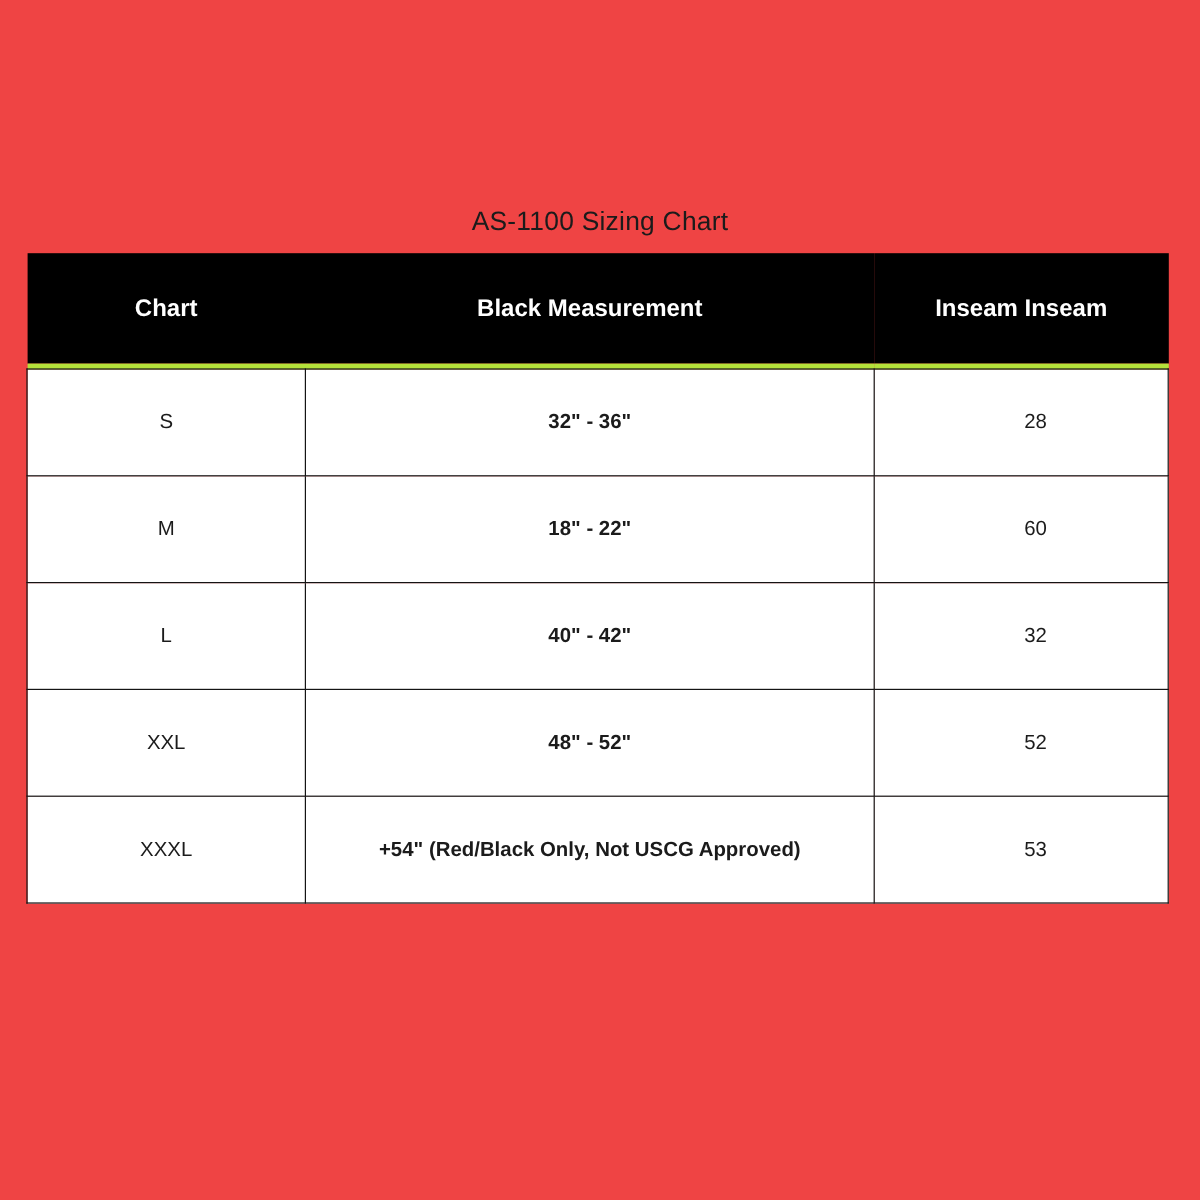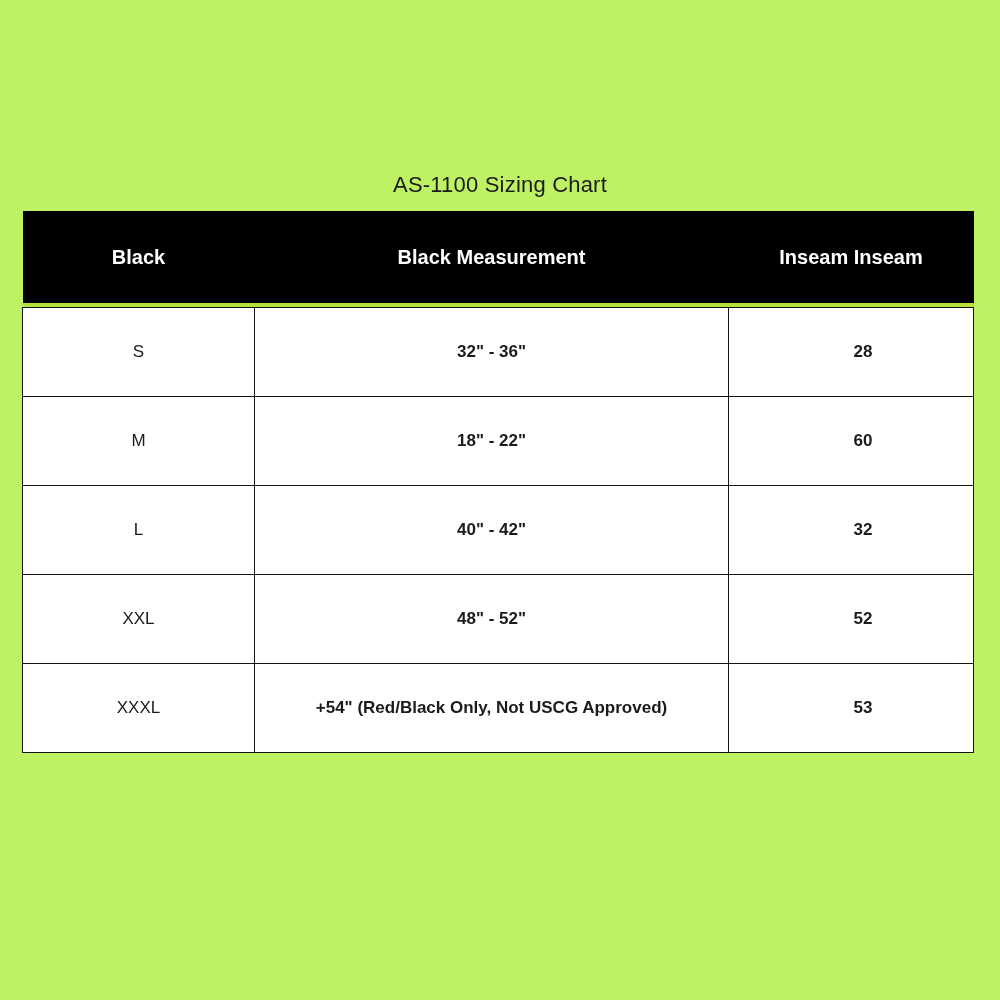--- a/index.html
+++ b/index.html
@@ -8,21 +8,21 @@
     width: 1000px;
     height: 1000px;
     background: #ffffff;
     font-family: "Liberation Sans", sans-serif;
     color: #1a1a1a;
   }
   #page {
     position: relative;
     width: 1000px;
     height: 1000px;
-    background: #bef264;
+    background: #ef4444;
     overflow: hidden;
   }
   .chart-title {
     position: absolute;
     top: 172px;
     left: 0;
     width: 1000px;
     text-align: center;
     font-size: 22px;
     font-weight: 400;
@@ -66,21 +66,21 @@
     color: #1b1b1b;
     border: 1px solid #141414;
     padding: 0 6px;
     background: #ffffff;
   }
   table.sizing tbody td.size-cell {
     font-weight: normal;
     font-size: 17px;
   }
   table.sizing tbody td.inseam-cell {
-    font-weight: bold;
+    font-weight: normal;
     font-size: 17px;
     padding-left: 30px;
   }
   col.c-size { width: 232px; }
   col.c-chest { width: 474px; }
   col.c-inseam { width: 245px; }
 </style>
 </head>
 <body>
 
@@ -90,21 +90,21 @@
 
   <div class="table-wrap">
     <table class="sizing">
       <colgroup>
         <col class="c-size">
         <col class="c-chest">
         <col class="c-inseam">
       </colgroup>
       <thead>
         <tr>
-          <th>Black</th>
+          <th>Chart</th>
           <th>Black Measurement</th>
           <th>Inseam Inseam</th>
         </tr>
         <tr class="accent">
           <td></td>
           <td></td>
           <td></td>
         </tr>
       </thead>
       <tbody>

